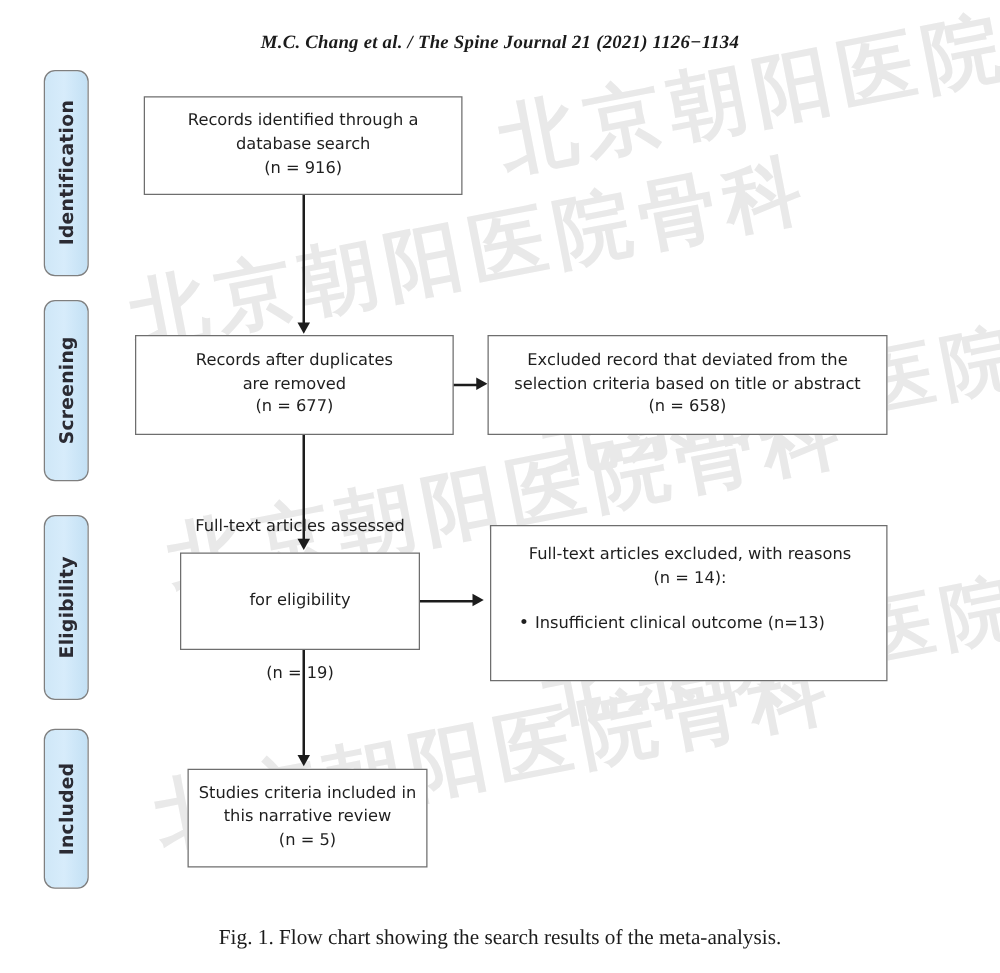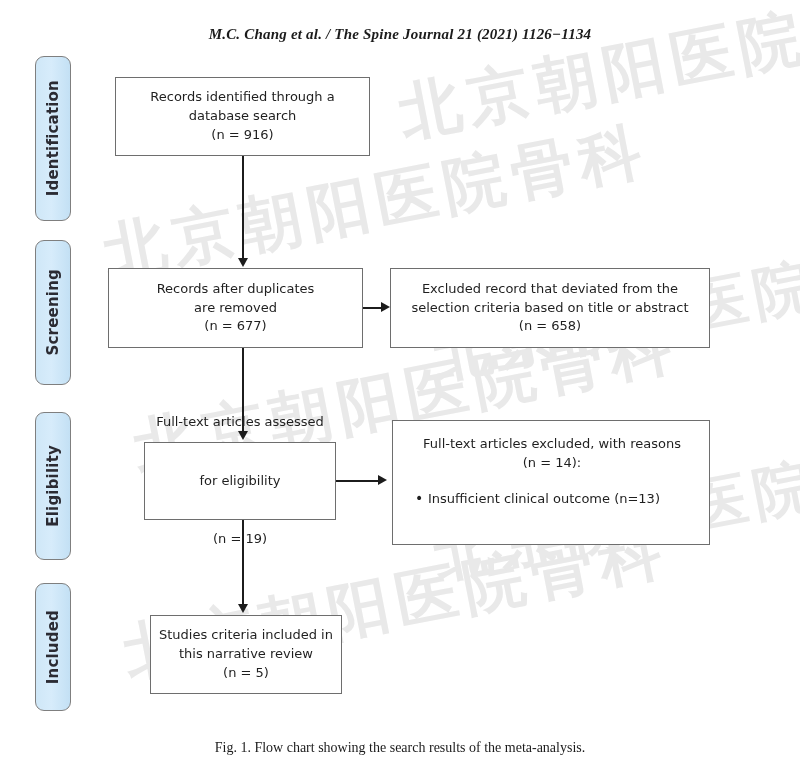--- a/index.html
+++ b/index.html
@@ -154,21 +154,21 @@
   }
 
   
   .caption {
     position: absolute;
     top: 740px;
     left: 0;
     width: 800px;
     text-align: center;
     font-family: "Liberation Serif", serif;
-    font-size: 14px;
+    font-size: 17px;
     color: #1b1b1b;
   }
 </style>
 </head>
 <body>
 
 <div class="watermark-layer">
   <div class="wm wm-1">北京朝阳医院骨科</div>
   <div class="wm wm-2">北京朝阳医院骨科</div>
   <div class="wm wm-3">北京朝阳医院骨科</div>

